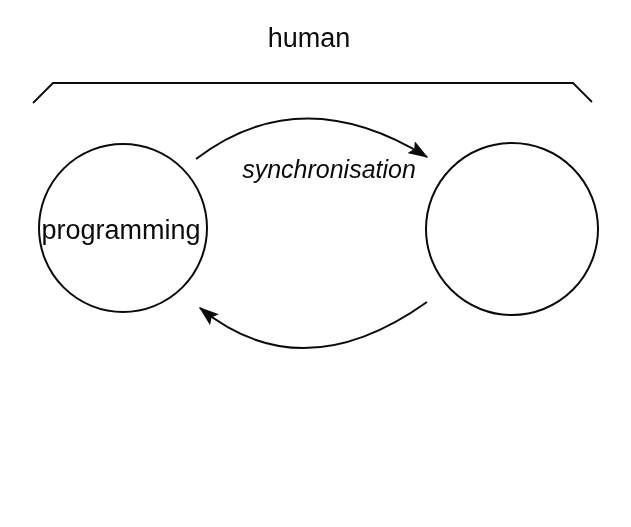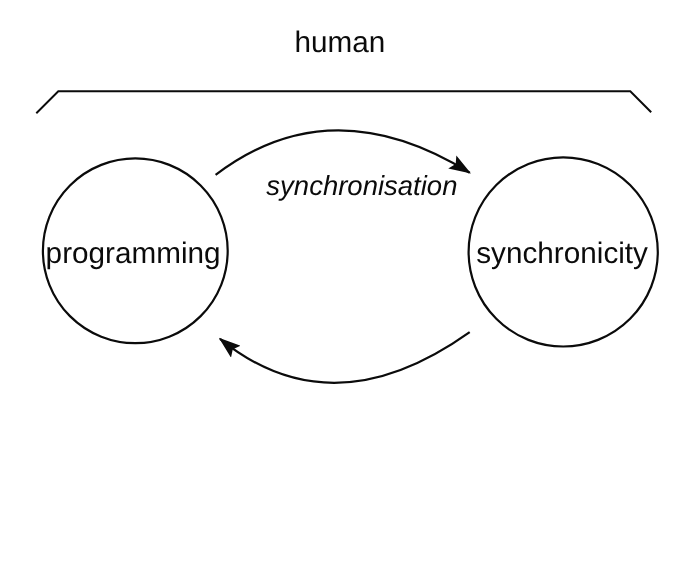--- a/index.html
+++ b/index.html
@@ -76,18 +76,17 @@
 
     <path class="stroke" d="M 427 302 Q 302 391 200 308" marker-end="url(#arrowhead)"></path>
   </svg>
 
   <div class="label" style="left:309px; top:25px;">human</div>
 
   <div class="label italic" style="left:329px; top:157px;text-align:right;">synchronisation</div>
 
   <div class="label" style="left:121px; top:217px;">programming</div>
 
-  <div class="label" style="left:511px; top:217px;">synchronicity</div>
 
 
 
 
 </div>
 
 </body></html>

